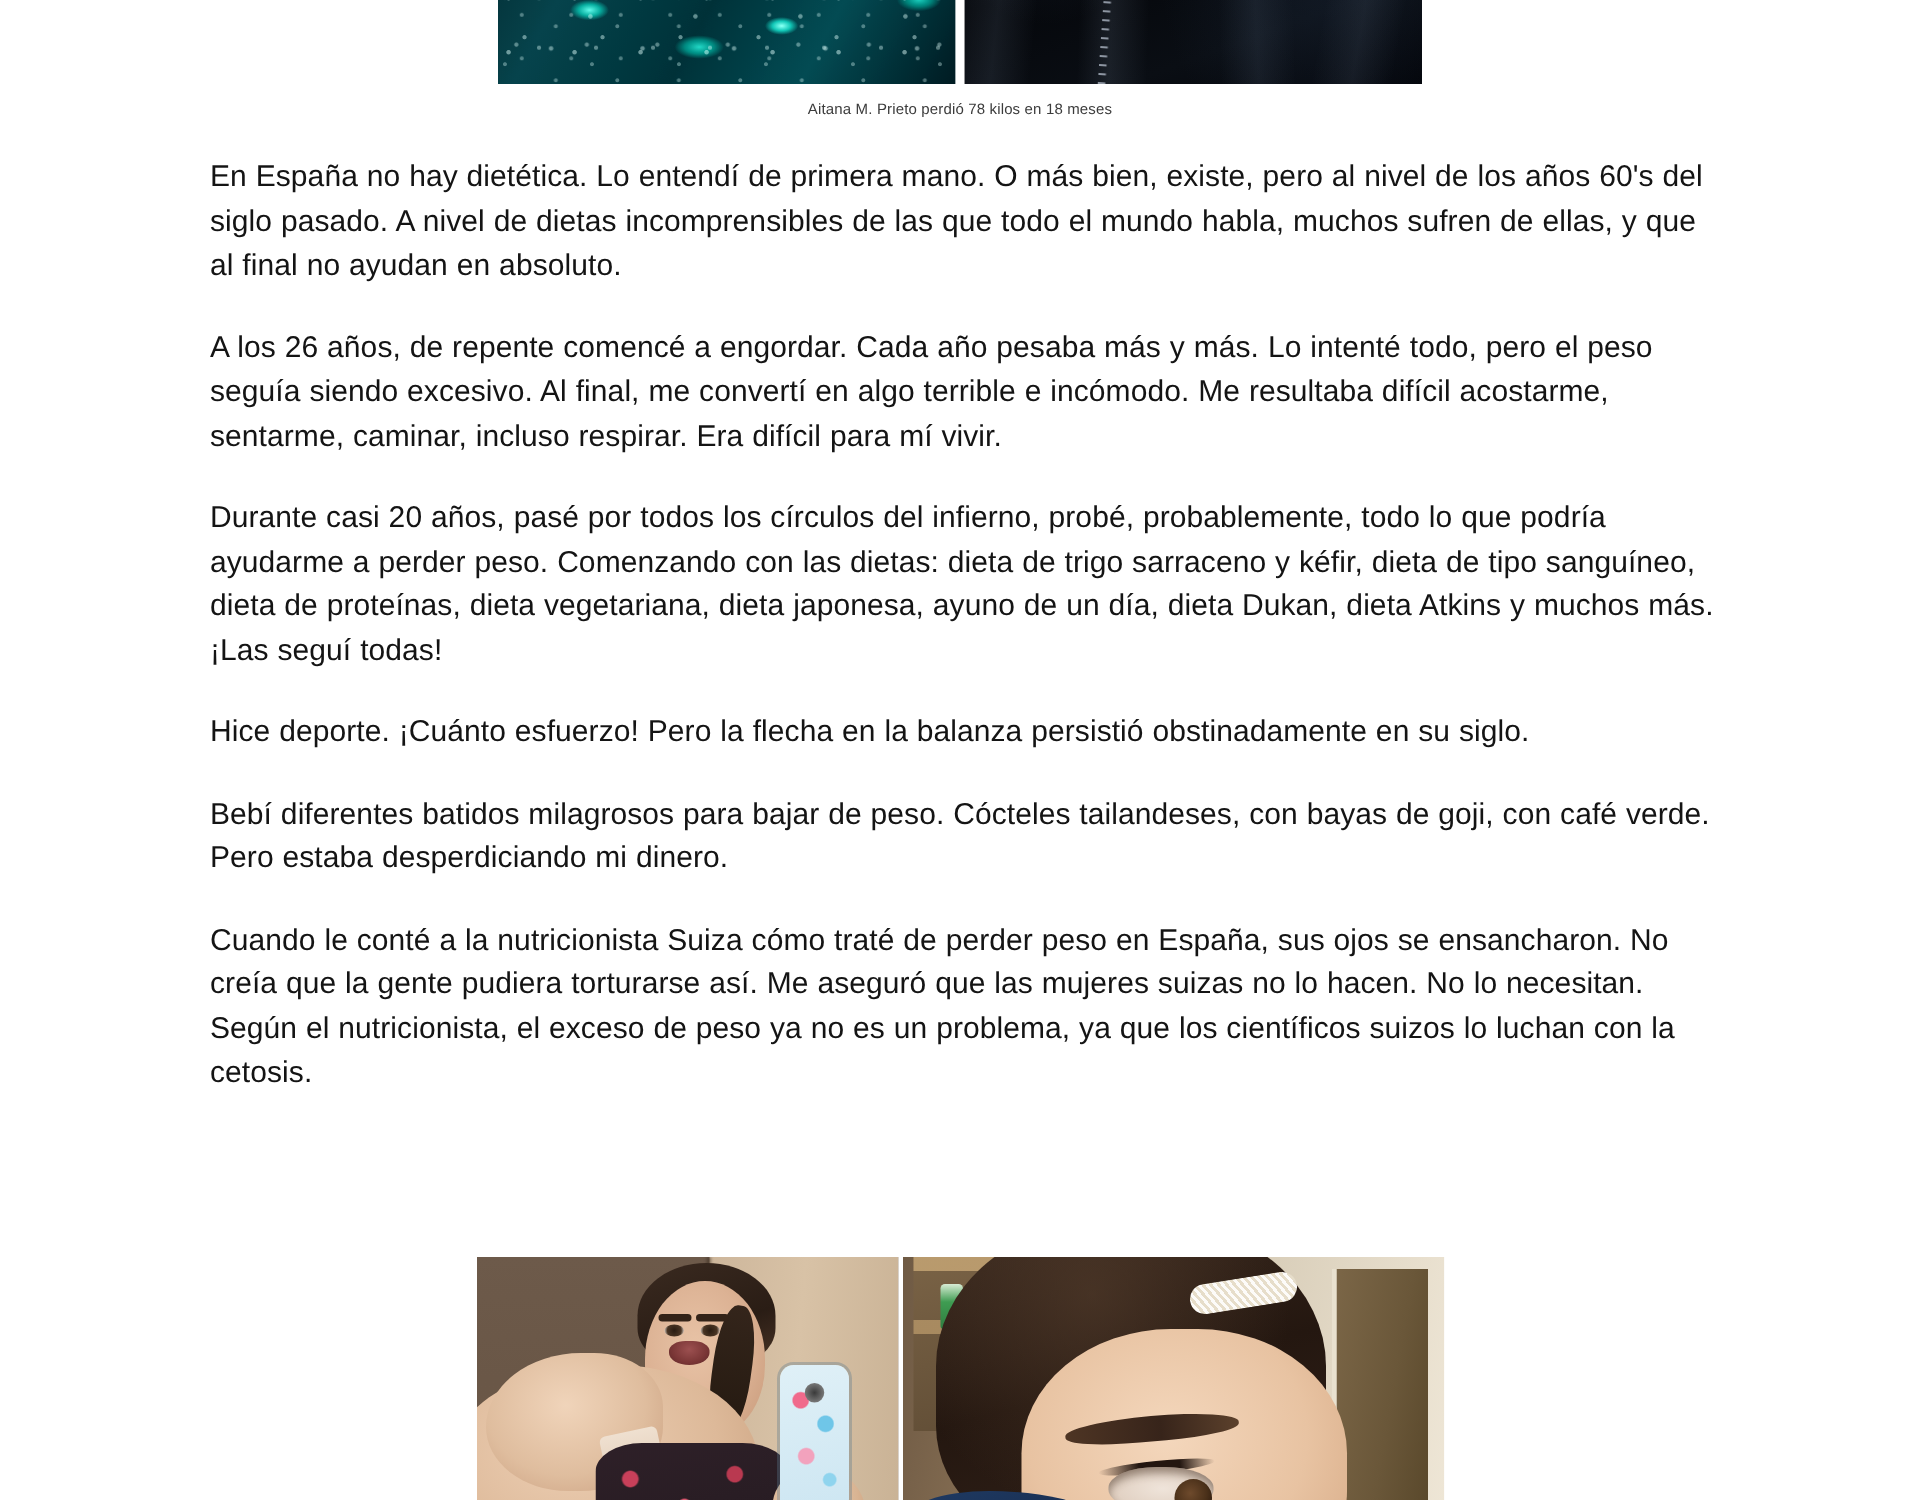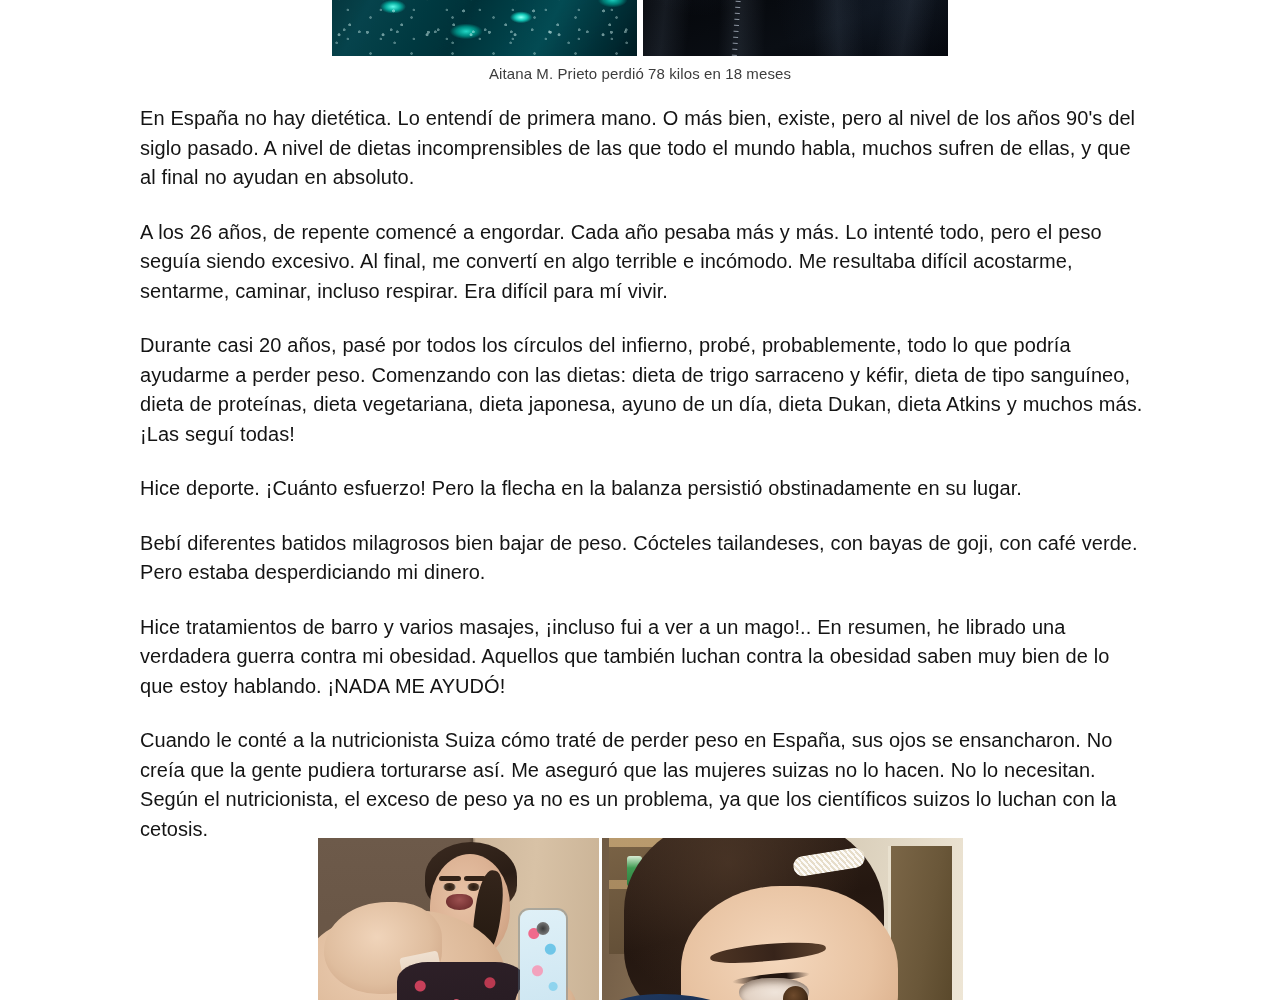--- a/index.html
+++ b/index.html
@@ -112,21 +112,21 @@
     transform: rotate(4deg);
     filter: blur(.25px);
   }
 
   .figure-caption {
     position: absolute;
     left: 0;
     right: 0;
     top: 64px;
     text-align: center;
-    font-size: 15px;
+    font-size: 10px;
     line-height: 20px;
     color: #3c3c3c;
     letter-spacing: .1px;
   }
 
   
   .article {
     position: absolute;
     left: 140px;
     top: 104px;
@@ -455,26 +455,25 @@
           
           
         </div>
       </div>
     </div>
   </div>
 
   <div class="figure-caption">Aitana M. Prieto perdió 78 kilos en 18 meses</div>
 
   <div class="article">
-    <p>En España no hay dietética. Lo entendí de primera mano. O más bien, existe, pero al nivel de los años 90's del siglo pasado. A nivel de dietas incomprensibles de las que todo el mundo habla, muchos sufren de ellas, y que al final no ayudan en absoluto.</p>
+    <p>En España no hay dietética. Lo entendí de primera mano. O más bien, existe, pero al nivel de los años 60's del siglo pasado. A nivel de dietas incomprensibles de las que todo el mundo habla, muchos sufren de ellas, y que al final no ayudan en absoluto.</p>
     <p>A los 26 años, de repente comencé a engordar. Cada año pesaba más y más. Lo intenté todo, pero el peso seguía siendo excesivo. Al final, me convertí en algo terrible e incómodo. Me resultaba difícil acostarme, sentarme, caminar, incluso respirar. Era difícil para mí vivir.</p>
     <p>Durante casi 20 años, pasé por todos los círculos del infierno, probé, probablemente, todo lo que podría ayudarme a perder peso. Comenzando con las dietas: dieta de trigo sarraceno y kéfir, dieta de tipo sanguíneo, dieta de proteínas, dieta vegetariana, dieta japonesa, ayuno de un día, dieta Dukan, dieta Atkins y muchos más. ¡Las seguí todas!</p>
-    <p>Hice deporte. ¡Cuánto esfuerzo! Pero la flecha en la balanza persistió obstinadamente en su lugar.</p>
-    <p>Bebí diferentes batidos milagrosos bien bajar de peso. Cócteles tailandeses, con bayas de goji, con café verde. Pero estaba desperdiciando mi dinero.</p>
-    <p>Hice tratamientos de barro y varios masajes, ¡incluso fui a ver a un mago!.. En resumen, he librado una verdadera guerra contra mi obesidad. Aquellos que también luchan contra la obesidad saben muy bien de lo que estoy hablando. ¡NADA ME AYUDÓ!</p>
+    <p>Hice deporte. ¡Cuánto esfuerzo! Pero la flecha en la balanza persistió obstinadamente en su siglo.</p>
+    <p>Bebí diferentes batidos milagrosos para bajar de peso. Cócteles tailandeses, con bayas de goji, con café verde. Pero estaba desperdiciando mi dinero.</p>
     <p>Cuando le conté a la nutricionista Suiza cómo traté de perder peso en España, sus ojos se ensancharon. No creía que la gente pudiera torturarse así. Me aseguró que las mujeres suizas no lo hacen. No lo necesitan. Según el nutricionista, el exceso de peso ya no es un problema, ya que los científicos suizos lo luchan con la cetosis.</p>
   </div>
 
   <div class="figure-bottom">
     <div class="photo-pair">
 
       <div class="photo-pane pane-left-bot">
         <div class="art-before">
           <div class="before-wall-right"></div>
           <div class="before-wall-edge"></div>

